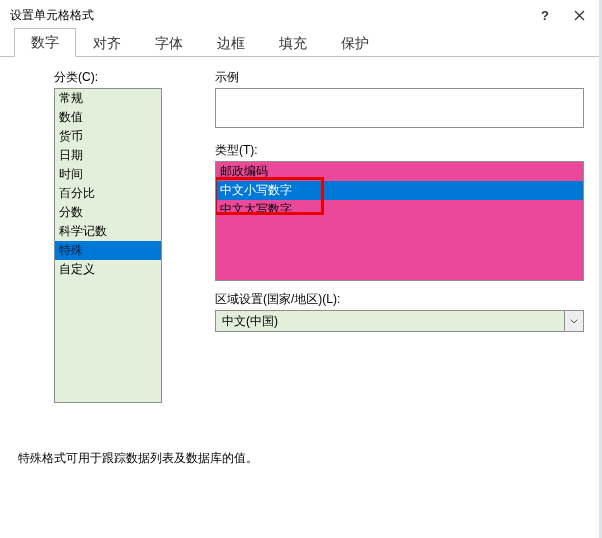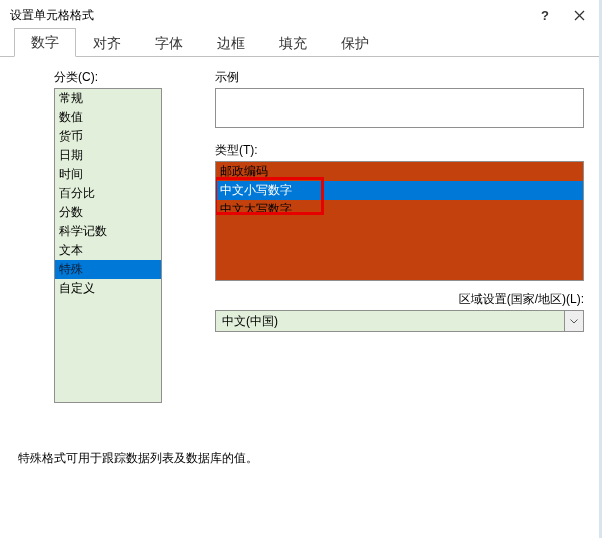--- a/index.html
+++ b/index.html
@@ -114,21 +114,21 @@
   .samplebox {
     border: 1px solid #8f8f8f;
     height: 40px;
     box-sizing: border-box;
     margin-bottom: 14px;
   }
 
   
   .typelist {
     border: 1px solid #8f8f8f;
-    background: #c2410c;
+    background: #ec4899;
     height: 120px;
     box-sizing: border-box;
     overflow-y: scroll;
     position: relative;
   }
   .typelist .titem {
     padding: 1px 4px;
     font-size: 12px;
     white-space: nowrap;
   }
@@ -231,39 +231,38 @@
         <div class="lbl">分类(C):</div>
         <div class="catlist">
           <div class="item">常规</div>
           <div class="item">数值</div>
           <div class="item">货币</div>
           <div class="item">日期</div>
           <div class="item">时间</div>
           <div class="item">百分比</div>
           <div class="item">分数</div>
           <div class="item">科学记数</div>
-          <div class="item">文本</div>
           <div class="item selected">特殊</div>
           <div class="item">自定义</div>
         </div>
       </div>
 
       <div class="rightcol">
         <div class="lbl">示例</div>
         <div class="samplebox"></div>
 
         <div class="lbl">类型(T):</div>
         <div class="typelist" style="position:relative;">
           <div class="titem">邮政编码</div>
           <div class="titem selected">中文小写数字</div>
           <div class="titem">中文大写数字</div>
           <div class="redbox" style="left:-2px; top:15px; width:110px; height:38px;"></div>
         </div>
 
-        <div class="lbl" style="margin-top:10px;text-align:right;">区域设置(国家/地区)(L):</div>
+        <div class="lbl" style="margin-top:10px;">区域设置(国家/地区)(L):</div>
         <div class="combo">
           <div class="val">中文(中国)</div>
           <div class="drop">
             <svg viewBox="0 0 8 5">
               <polyline points="0.5,0.5 4,4 7.5,0.5" fill="none" stroke="#555" stroke-width="1"></polyline>
             </svg>
           </div>
         </div>
       </div>
     </div>

